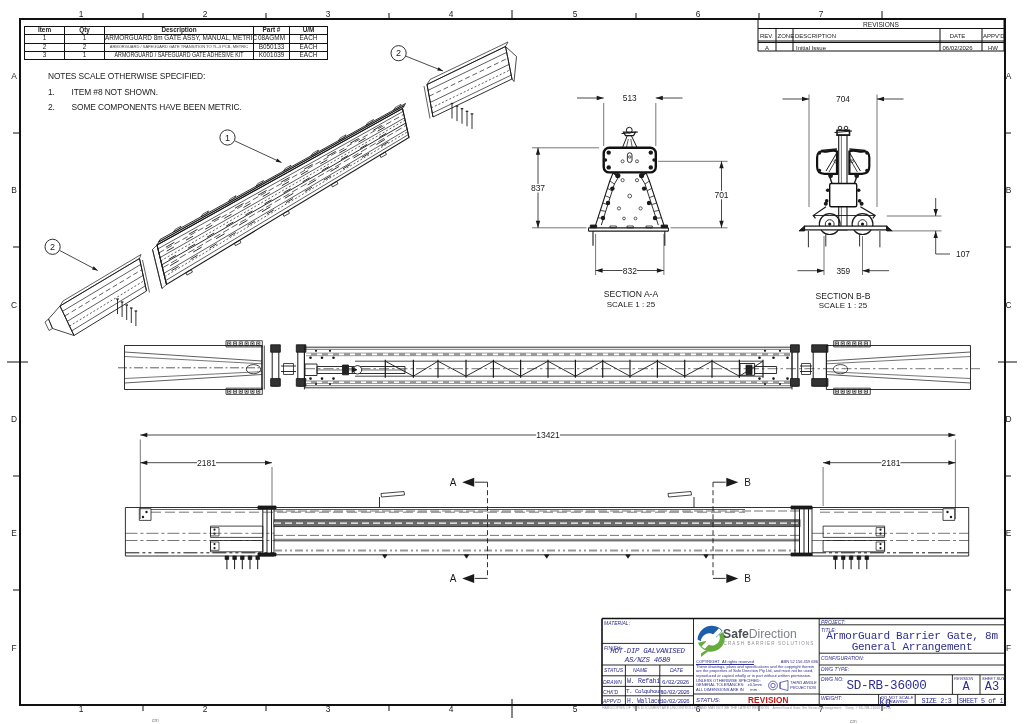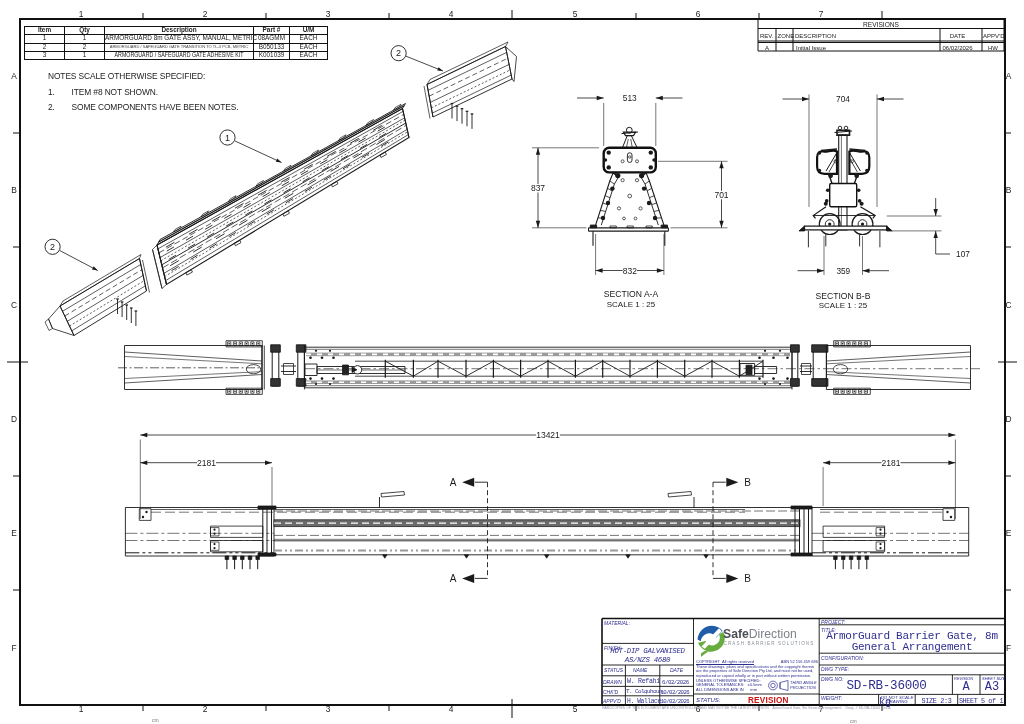--- a/index.html
+++ b/index.html
@@ -186,21 +186,21 @@
 <div class="tb-blue" style="left:835px;top:696.5px;font-size:10px;margin-left:44px;">kg</div>
 <div class="tb-lab" style="left:880px;top:695.8px;width:34px;text-align:center;line-height:4.4px;font-size:4.4px;">DO NOT SCALE<br>DRAWING</div>
 <div class="tb-blue" style="left:916px;top:696.5px;width:41px;text-align:center;font-size:6.8px;letter-spacing:-0.3px;">SIZE 2:3</div>
 <div class="tb-blue" style="left:958px;top:696.5px;width:46px;text-align:center;font-size:6.8px;letter-spacing:-0.4px;">SHEET 5 of 1</div>
 <div class="abs" style="left:602px;top:706px;width:403px;font-size:3.5px;color:#9090a8;white-space:nowrap;overflow:hidden;">HARDCOPIES OF THIS DOCUMENT ARE UNCONTROLLED AND MAY NOT BE THE LATEST REVISION &nbsp;&nbsp; ArmorGuard Gate, 8m General Arrangement &nbsp;&nbsp; Drwg. # SD-RB-21000 Rev A</div>
 
 <div class="note" style="left:48px;top:71px;">NOTES SCALE OTHERWISE SPECIFIED:</div>
 <div class="note" style="left:48px;top:86.5px;">1.</div>
 <div class="note" style="left:71.5px;top:86.5px;">ITEM #8 NOT SHOWN.</div>
 <div class="note" style="left:48px;top:102px;">2.</div>
-<div class="note" style="left:71.5px;top:102px;">SOME COMPONENTS HAVE BEEN NOTES.</div>
+<div class="note" style="left:71.5px;top:102px;">SOME COMPONENTS HAVE BEEN METRIC.</div>
 
 <svg id="cad" width="1024" height="724" style="position:absolute;left:0;top:0;" fill="none">
       <g id="iso">
 <path d="M157.0 245.0 L402.5 108.5 L409.0 137.5 L166.5 284.5Z" stroke="#1a1a1a" stroke-width="1.1" fill="none"></path>
 <path d="M160.0 239.5 L405.5 103.5 L402.5 108.5 L157.0 245.0Z" stroke="#1a1a1a" stroke-width="0.9" fill="none"></path>
 <line x1="158.7" y1="242.0" x2="404.1" y2="105.8" stroke="#1a1a1a" stroke-width="1.3"></line>
 <line x1="157.9" y1="248.9" x2="403.1" y2="111.4" stroke="#1a1a1a" stroke-width="0.7"></line>
 <line x1="158.9" y1="252.9" x2="403.8" y2="114.3" stroke="#1a1a1a" stroke-width="0.7" stroke-dasharray="6 3"></line>
 <line x1="160.0" y1="257.6" x2="404.6" y2="117.8" stroke="#1a1a1a" stroke-width="0.7"></line>
 <line x1="160.8" y1="260.8" x2="405.1" y2="120.1" stroke="#1a1a1a" stroke-width="0.7" stroke-dasharray="2 2"></line>

